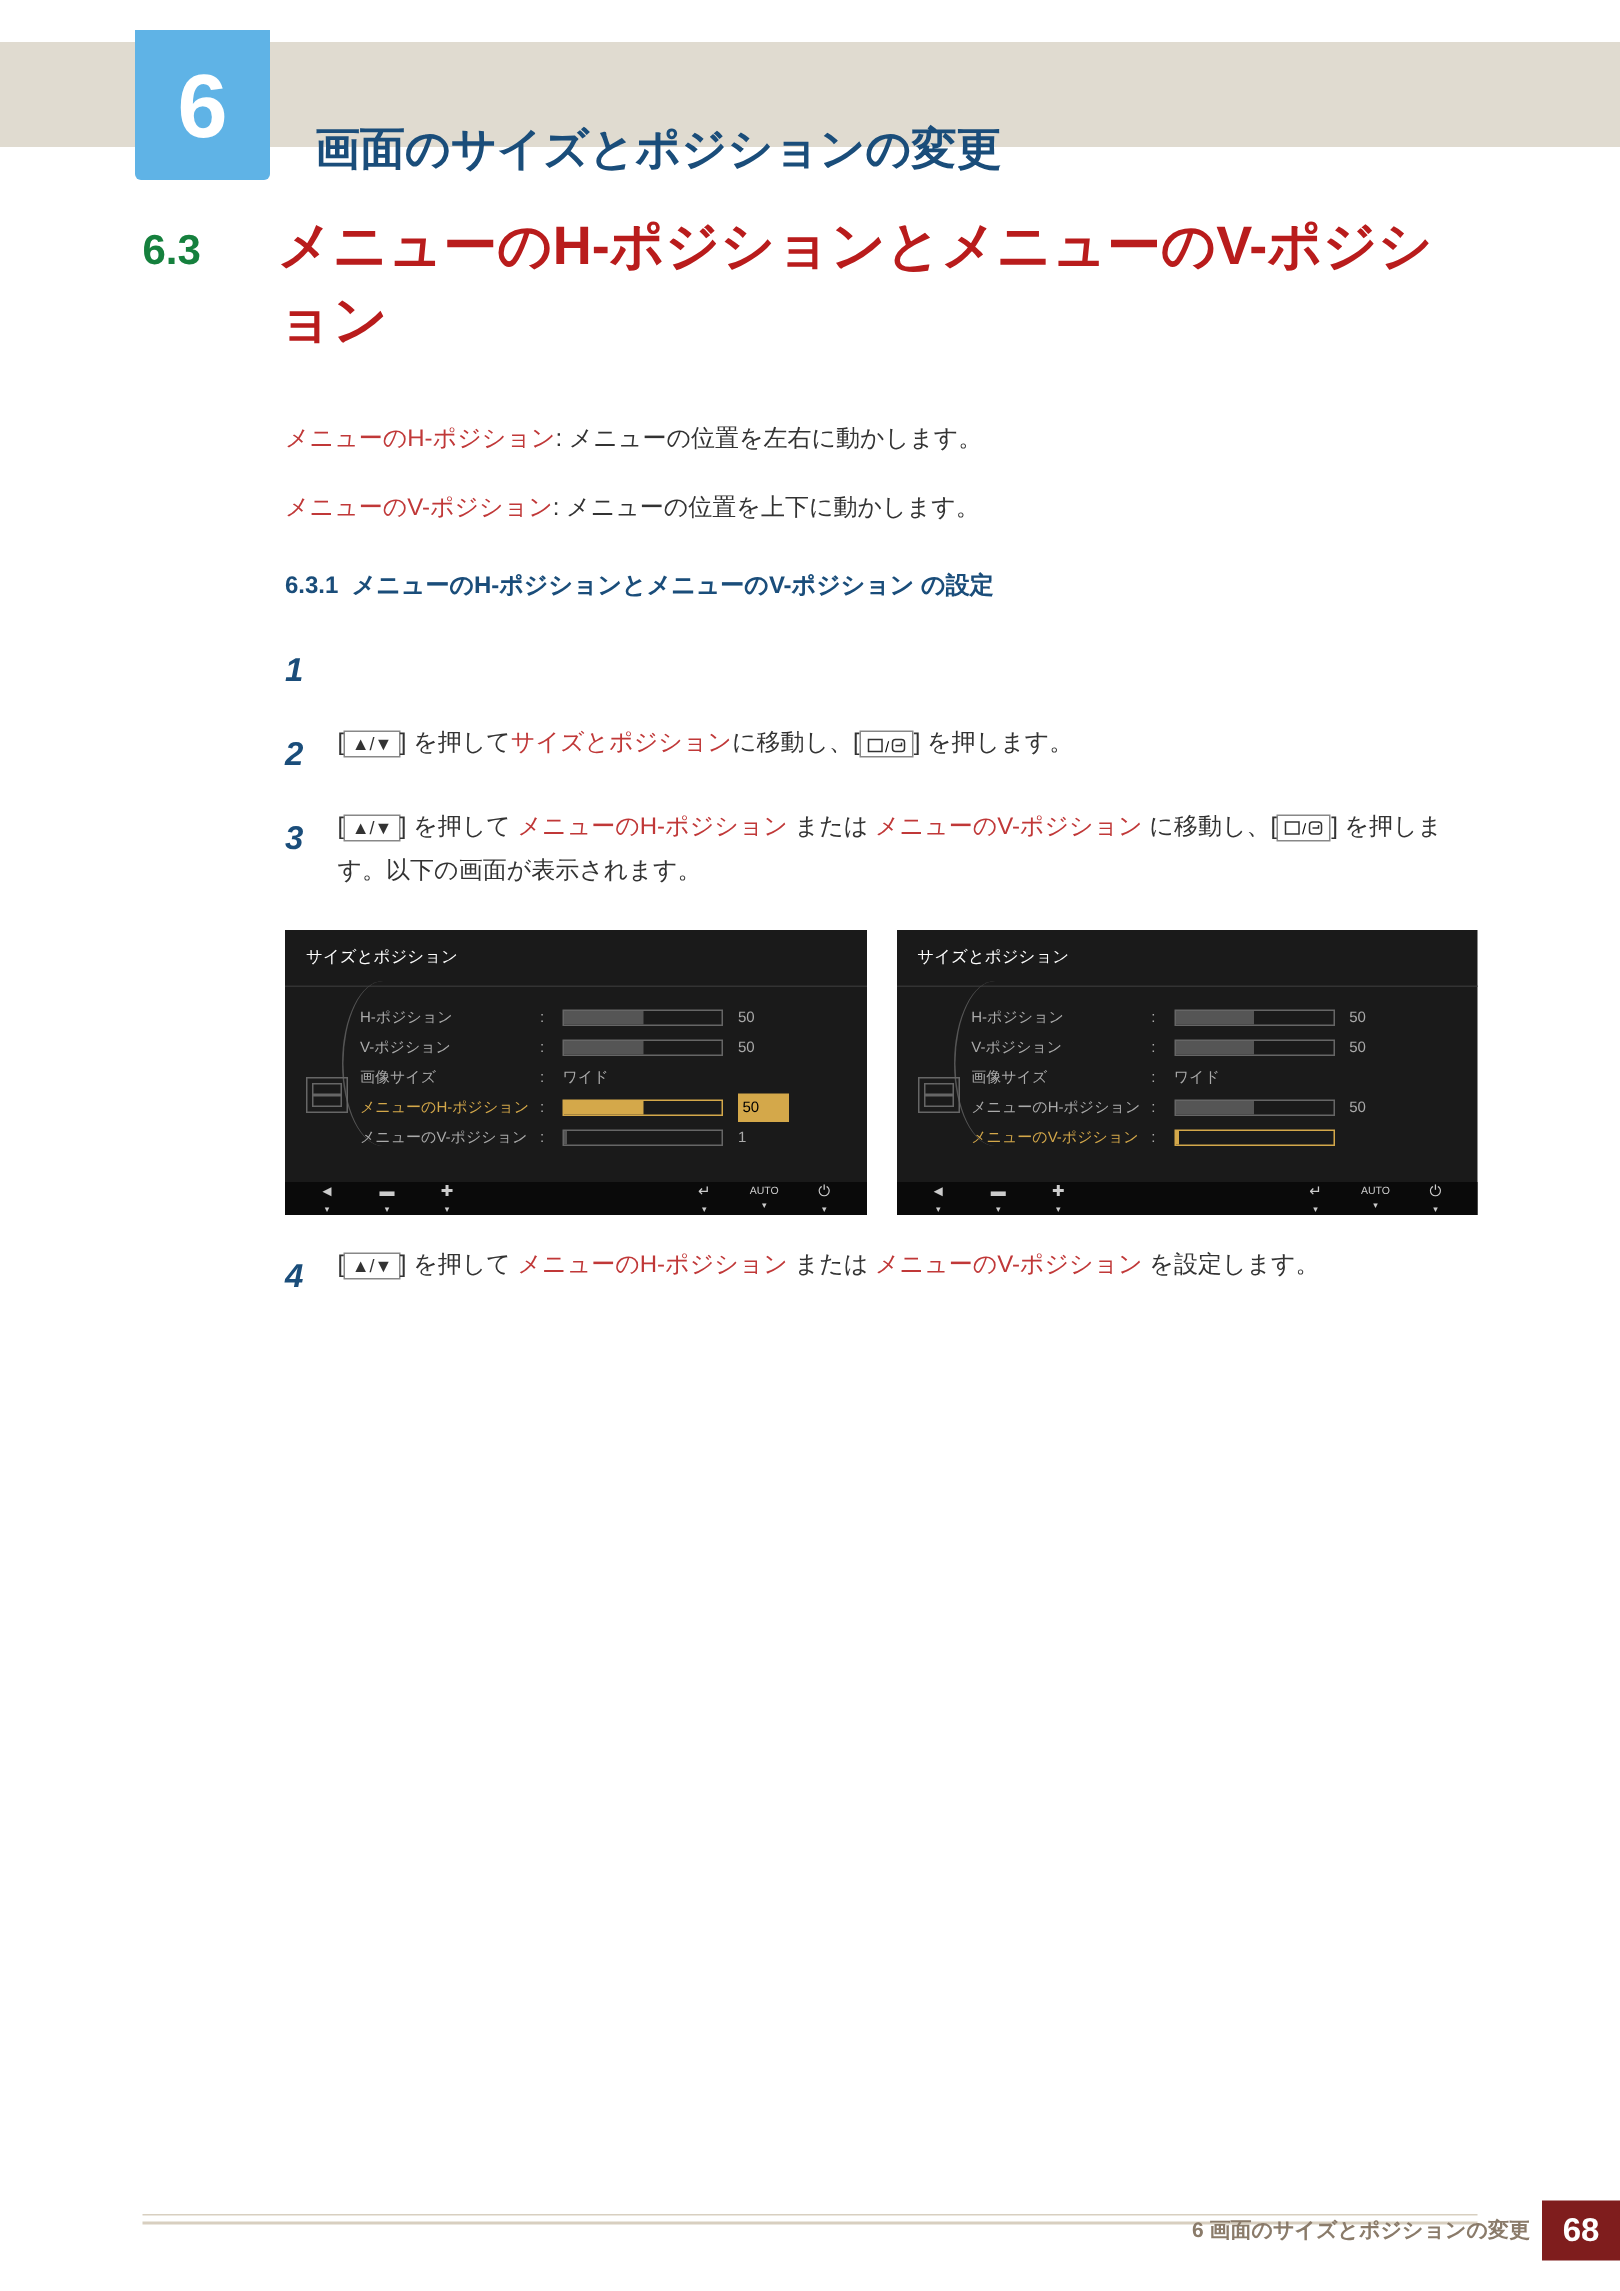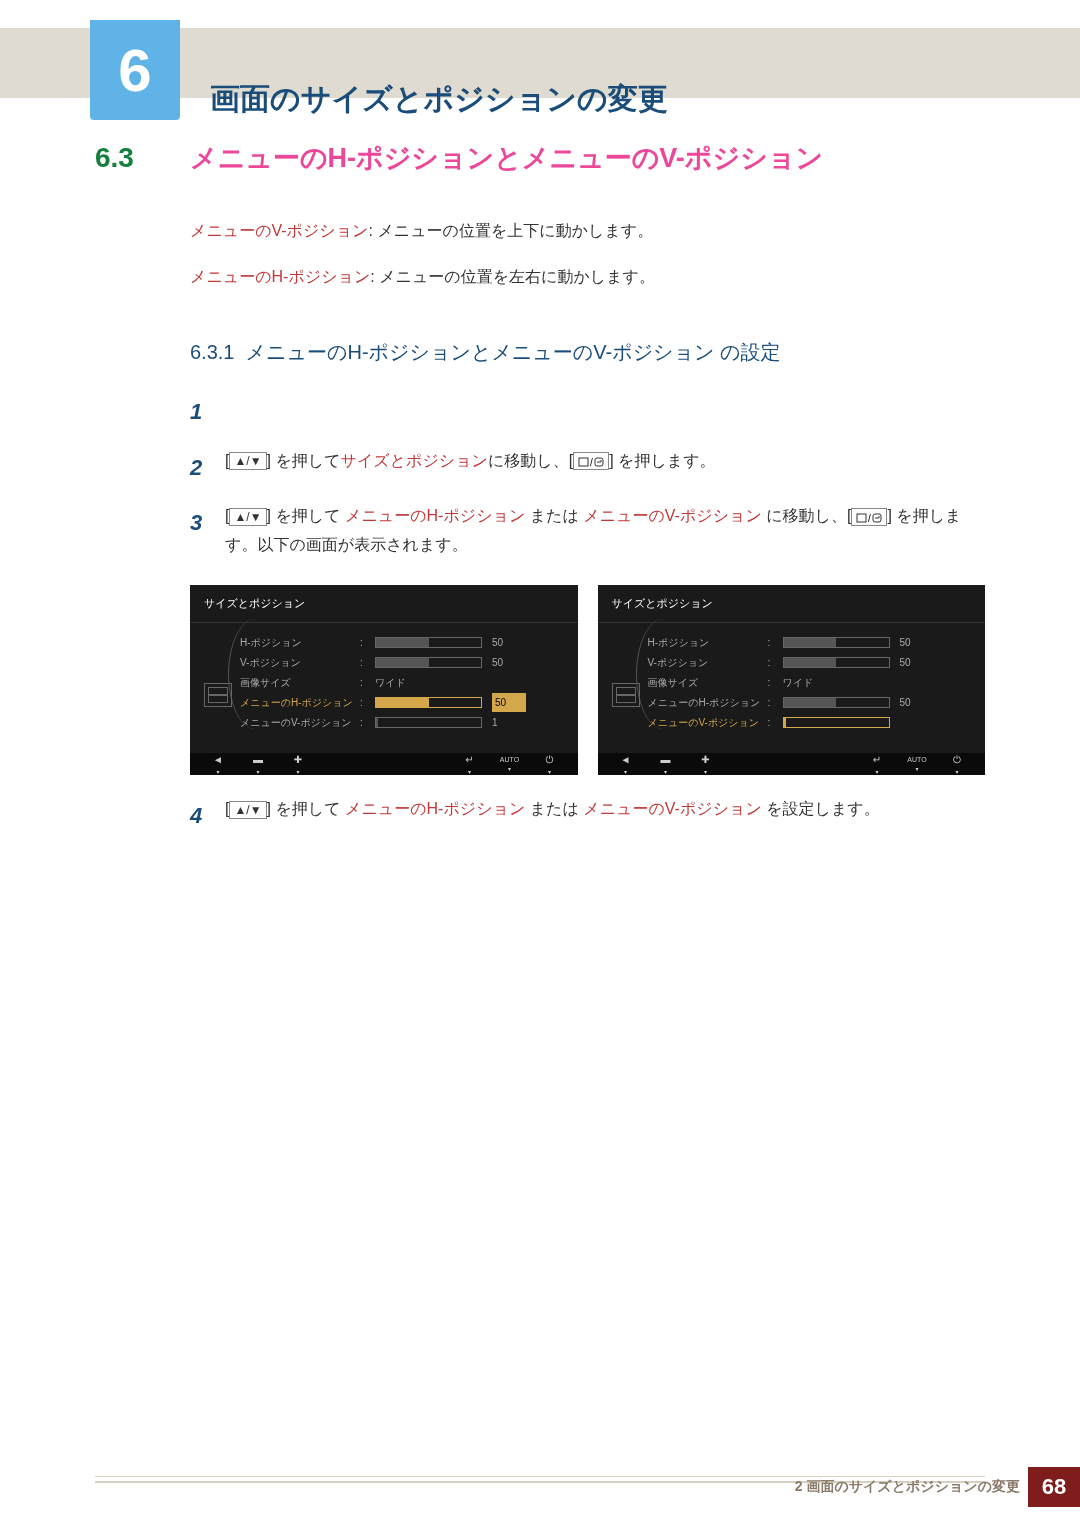--- a/index.html
+++ b/index.html
@@ -4,24 +4,24 @@
 <style>
   body{margin:0;font-family:"Hiragino Kaku Gothic Pro","Meiryo",sans-serif;background:#fff;color:#333}
   .page{width:1080px;height:1527px;position:relative;box-sizing:border-box}
   .chapter-box{width:90px;height:100px;background:#5fb3e6;color:#fff;font-size:60px;font-weight:bold;display:flex;align-items:center;justify-content:center;margin-left:90px;margin-top:20px;position:relative;z-index:2;border-radius:0 0 4px 4px}
   .chapter-title{font-size:30px;font-weight:bold;color:#1a4d7a;margin-left:30px}
   .header-wrap{display:flex;align-items:flex-end;position:absolute;top:0;left:0;right:0}
   .header-bg{position:absolute;top:28px;left:0;right:0;height:70px;background:#e0dbd0}
   .content{padding:90px 95px 0 95px}
   .section{display:flex;align-items:baseline;margin-top:50px}
   .section-num{font-size:28px;color:#15803d;font-weight:bold;width:95px}
-  .section-title{font-size:27px;color:#ec4899;font-weight:bold}
+  .section-title{font-size:36px;color:#b91c1c;font-weight:bold}
   .body{margin-left:95px;margin-top:40px;font-size:16px;line-height:1.9}
   .red{color:#c03838}
-  .subsection{color:#1a4d7a;font-weight:normal;font-size:20px;margin-top:40px}
+  .subsection{color:#1a4d7a;font-weight:bold;font-size:16px;margin-top:21px}
   .steps{margin-top:20px}
   .step{display:flex;margin-top:14px;align-items:flex-start}
   .step-num{color:#1a4d7a;font-size:22px;font-style:italic;font-weight:bold;width:35px;flex-shrink:0}
   .step-text{flex:1;font-size:16px;line-height:1.8}
   .btn-key{border:1px solid #888;padding:0 4px;font-size:12px;display:inline-block;vertical-align:middle;line-height:16px}
   .btn-key svg{vertical-align:middle}
   .screenshots{display:flex;gap:20px;margin-top:25px}
   .osd{background:#1a1a1a;width:390px;height:190px;color:#aaa;font-size:10px;position:relative;padding:0}
   .osd-title{color:#fff;font-size:11px;padding:8px 14px;border-bottom:1px solid #333}
   .osd-body{display:flex;padding:10px 14px 0 14px}
@@ -59,22 +59,22 @@
     <div class="chapter-title">画面のサイズとポジションの変更</div>
   </div>
 
   <div class="content">
     <div class="section">
       <div class="section-num">6.3</div>
       <div class="section-title">メニューのH-ポジションとメニューのV-ポジション</div>
     </div>
 
     <div class="body">
+      <p><span class="red">メニューのH-ポジション</span><span>: メニューの位置を左右に動かします。</span></p>
       <p><span class="red">メニューのV-ポジション</span><span>: メニューの位置を上下に動かします。</span></p>
-      <p><span class="red">メニューのH-ポジション</span><span>: メニューの位置を左右に動かします。</span></p>
 
       <div class="subsection">
         <span>6.3.1</span>&nbsp;&nbsp;<span>メニューのH-ポジションとメニューのV-ポジション の設定</span>
       </div>
 
       <div class="steps">
         <div class="step">
           <div class="step-num">1</div>
         </div>
         <div class="step">
@@ -223,16 +223,16 @@
           <div class="step-num">4</div>
           <div class="step-text"><span>[</span><span class="btn-key">▲/▼</span><span>] を押して </span><span class="red">メニューのH-ポジション</span><span> または </span><span class="red">メニューのV-ポジション</span><span> を設定します。</span></div>
         </div>
       </div>
 
     </div>
   </div>
 
   <div class="footer-line"></div>
   <div class="footer">
-    <div class="footer-text">2 画面のサイズとポジションの変更</div>
+    <div class="footer-text">6 画面のサイズとポジションの変更</div>
     <div class="footer-page">68</div>
   </div>
 </div>
 
 </body></html>

